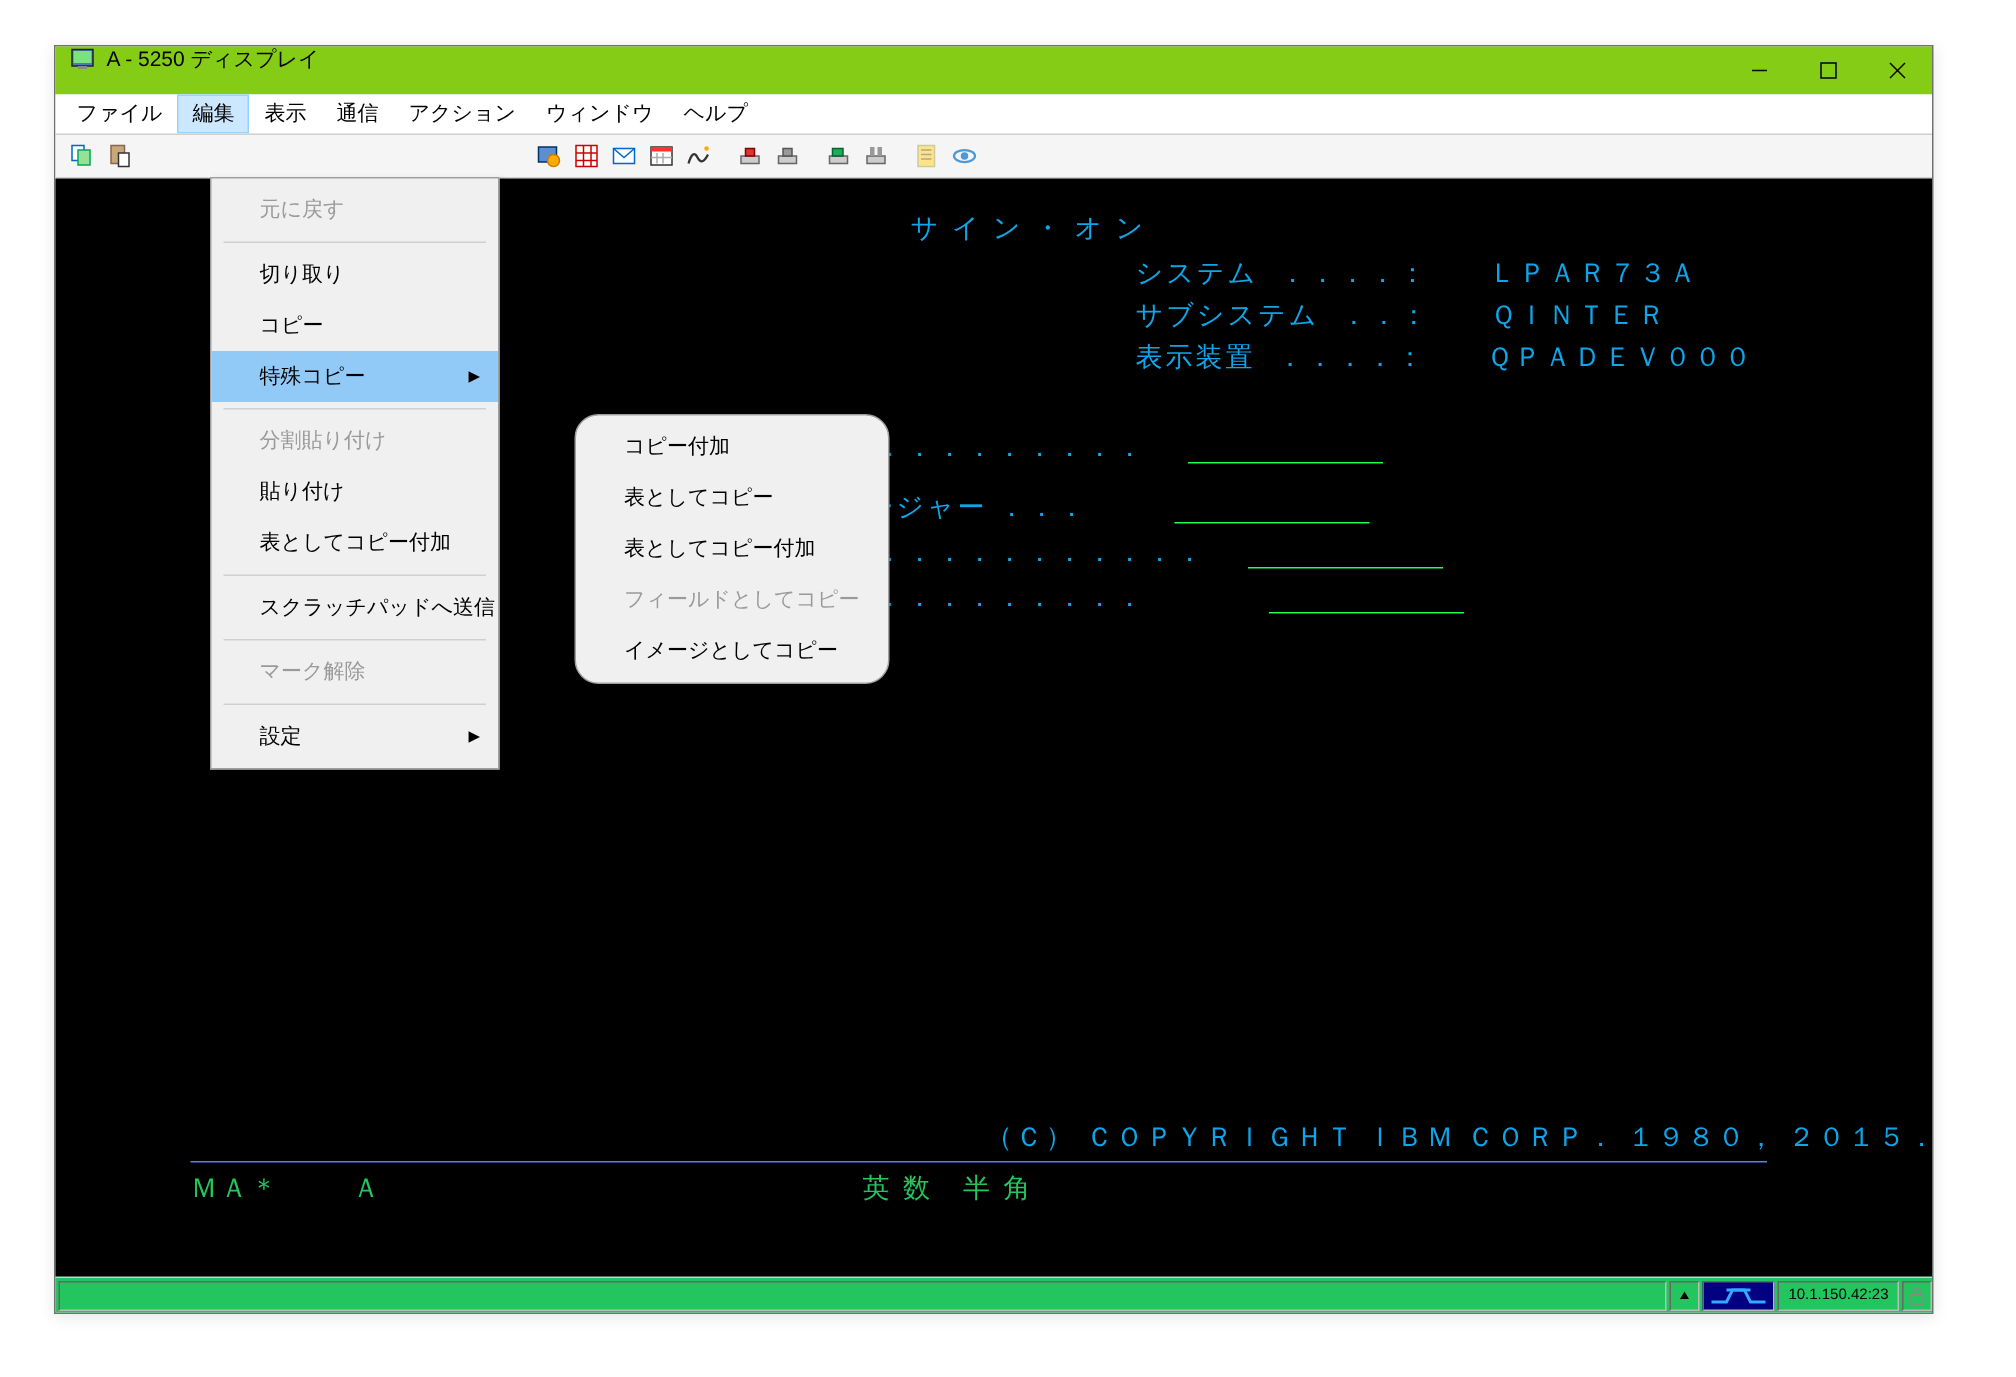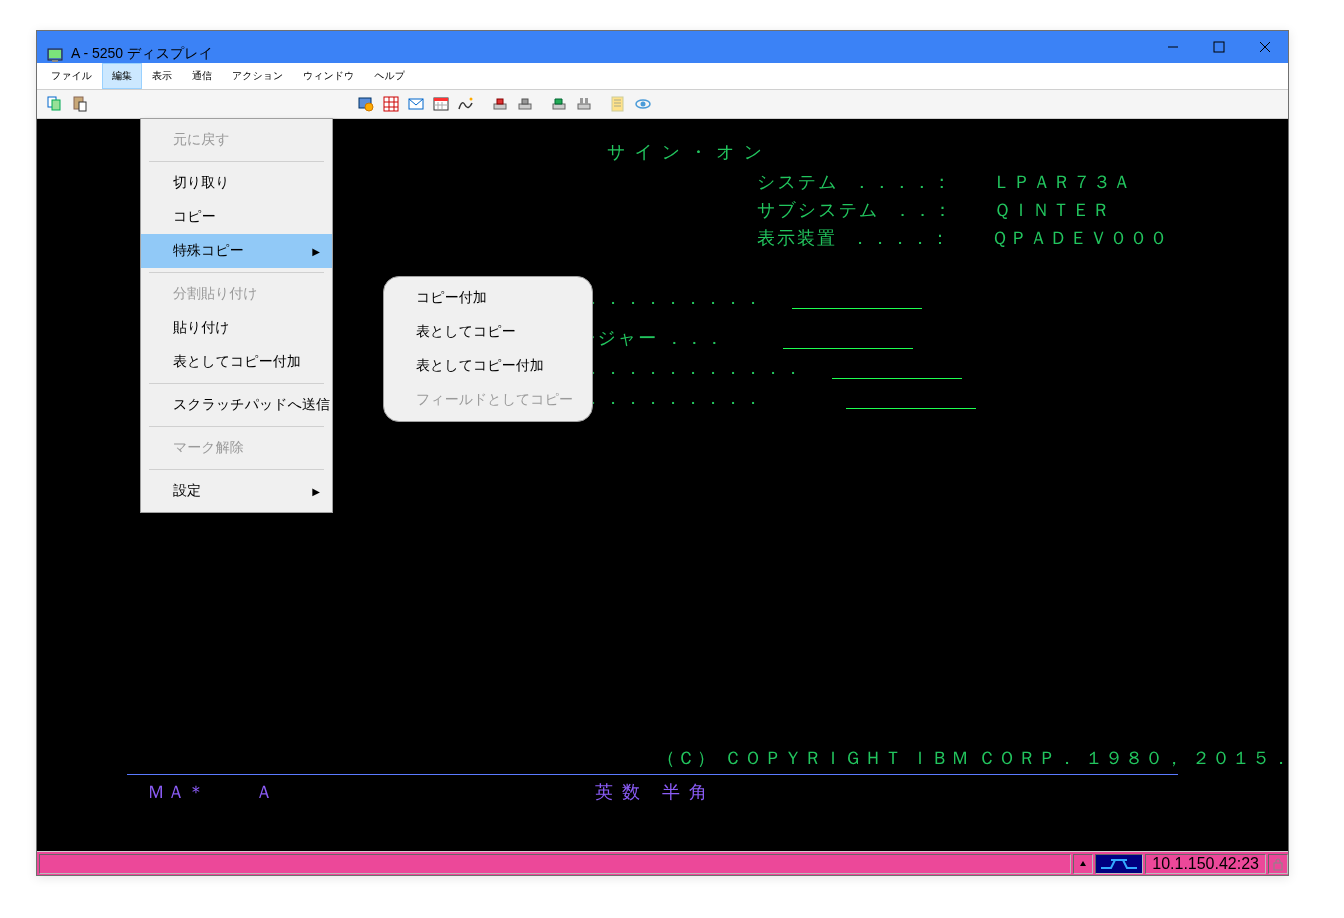--- a/index.html
+++ b/index.html
@@ -1,37 +1,37 @@
 <!DOCTYPE html>
 <html><head>
 <meta charset="utf-8">
 <style>
 * { box-sizing: border-box; margin: 0; padding: 0; font-family: "Yu Gothic UI", "Meiryo", sans-serif; }
 body { background: #fff; width: 1344px; height: 918px; position: relative; }
 .window { position: absolute; left: 36px; top: 30px; width: 1253px; height: 846px; border: 1px solid #707070; background: #fff; display: flex; flex-direction: column; box-shadow: 0 2px 10px rgba(0,0,0,0.1); }
-.titlebar { height: 32px; display: flex; align-items: flex-end; padding: 0 0 0 10px; background: #3b82f6; }
+.titlebar { height: 32px; display: flex; align-items: flex-start; padding: 0 0 0 10px; background: #84cc16; }
 .app-icon { width: 16px; height: 16px; margin-right: 8px; display: inline-block; }
 .app-icon svg { width: 100%; height: 100%; }
 .title-text { font-size: 14px; flex: 1; }
 .winbtns { display: flex; height: 100%; }
 .winbtn { width: 46px; height: 100%; display: flex; align-items: center; justify-content: center; cursor: pointer; }
 .winbtn svg { width: 12px; height: 12px; }
-.menubar { height: 26px; display: flex; align-items: stretch; padding: 0 4px; font-size: 10px; background: #fff; }
+.menubar { height: 26px; display: flex; align-items: stretch; padding: 0 4px; font-size: 14px; background: #fff; }
 .menuitem { padding: 0 10px; display: flex; align-items: center; cursor: pointer; }
 .menuitem.active { background: #cce8ff; border: 1px solid #99d1ff; padding: 12px 9px; }
 .toolbar { height: 30px; border-top: 1px solid #d0d0d0; border-bottom: 1px solid #d0d0d0; display: flex; align-items: center; padding: 0 6px; gap: 1px; background: #f5f5f5; }
 .toolbtn { width: 24px; height: 24px; display: flex; align-items: center; justify-content: center; cursor: pointer; }
 .term-wrap { flex: 1; background: #000; position: relative; overflow: hidden; }
 .term { position: absolute; inset: 0; font-family: "MS Gothic", "Courier New", monospace; font-size: 18px; line-height: 30px; color: #00ff00; white-space: pre; letter-spacing: 2px; }
 .term .line { position: absolute; left: 0; right: 0; }
-.green { color: #22c55e; }
-.blue { color: #8b5cf6; margin-left: 20px; }
+.green { color: #0ea5e9; }
+.blue { color: #22c55e; }
 .underline { border-bottom: 1px solid #1eff52; display: inline-block; width: 130px; height: 20px; vertical-align: middle; }
 .sep-blue { position: absolute; left: 90px; right: 110px; border-top: 1px solid #5a7aff; }
-.statusbar { height: 24px; border-top: 1px solid #d0d0d0; display: flex; align-items: center; background: #ec4899; font-size: 16px; }
+.statusbar { height: 24px; border-top: 1px solid #d0d0d0; display: flex; align-items: center; background: #22c55e; font-size: 10px; }
 .status-fill { flex: 1; border: 1px inset #bbb; height: 20px; margin: 0 2px; }
 .status-arrow { width: 20px; height: 20px; border: 1px inset #bbb; display: flex; align-items: center; justify-content: center; margin-right: 2px; }
 .status-conn { width: 48px; height: 20px; border: 1px inset #bbb; display: flex; align-items: center; justify-content: center; margin-right: 2px; background: #000080; }
 .status-ip { border: 1px inset #bbb; height: 20px; padding: 0 6px; margin-right: 2px; display: flex; align-items: center; }
 .status-lock { width: 20px; height: 20px; border: 1px inset #bbb; display: flex; align-items: center; justify-content: center; }
 .dropdown { position: absolute; background: #f0f0f0; border: 1px solid #a0a0a0; box-shadow: 2px 2px 4px rgba(0,0,0,0.25); font-size: 14px; padding: 4px 0; }
 .dropitem { padding: 8px 46px 8px 32px; cursor: pointer; position: relative; white-space: nowrap; }
 .dropitem.disabled { color: #9a9a9a; }
 .dropitem.highlight { background: #91c9f7; }
 .dropsep { height: 1px; background: #d0d0d0; margin: 4px 8px; }
@@ -231,13 +231,14 @@
   <div class="dropitem disabled">マーク解除</div>
   <div class="dropsep"></div>
   <div class="dropitem"><span>設定</span><span class="chevron">▶</span></div>
 </div>
 
 <div class="dropdown submenu" style="left:383px; top:276px; width:210px">
   <div class="dropitem">コピー付加</div>
   <div class="dropitem">表としてコピー</div>
   <div class="dropitem">表としてコピー付加</div>
   <div class="dropitem disabled">フィールドとしてコピー</div>
+  <div class="dropitem">イメージとしてコピー</div>
 </div>
 
 </body></html>

